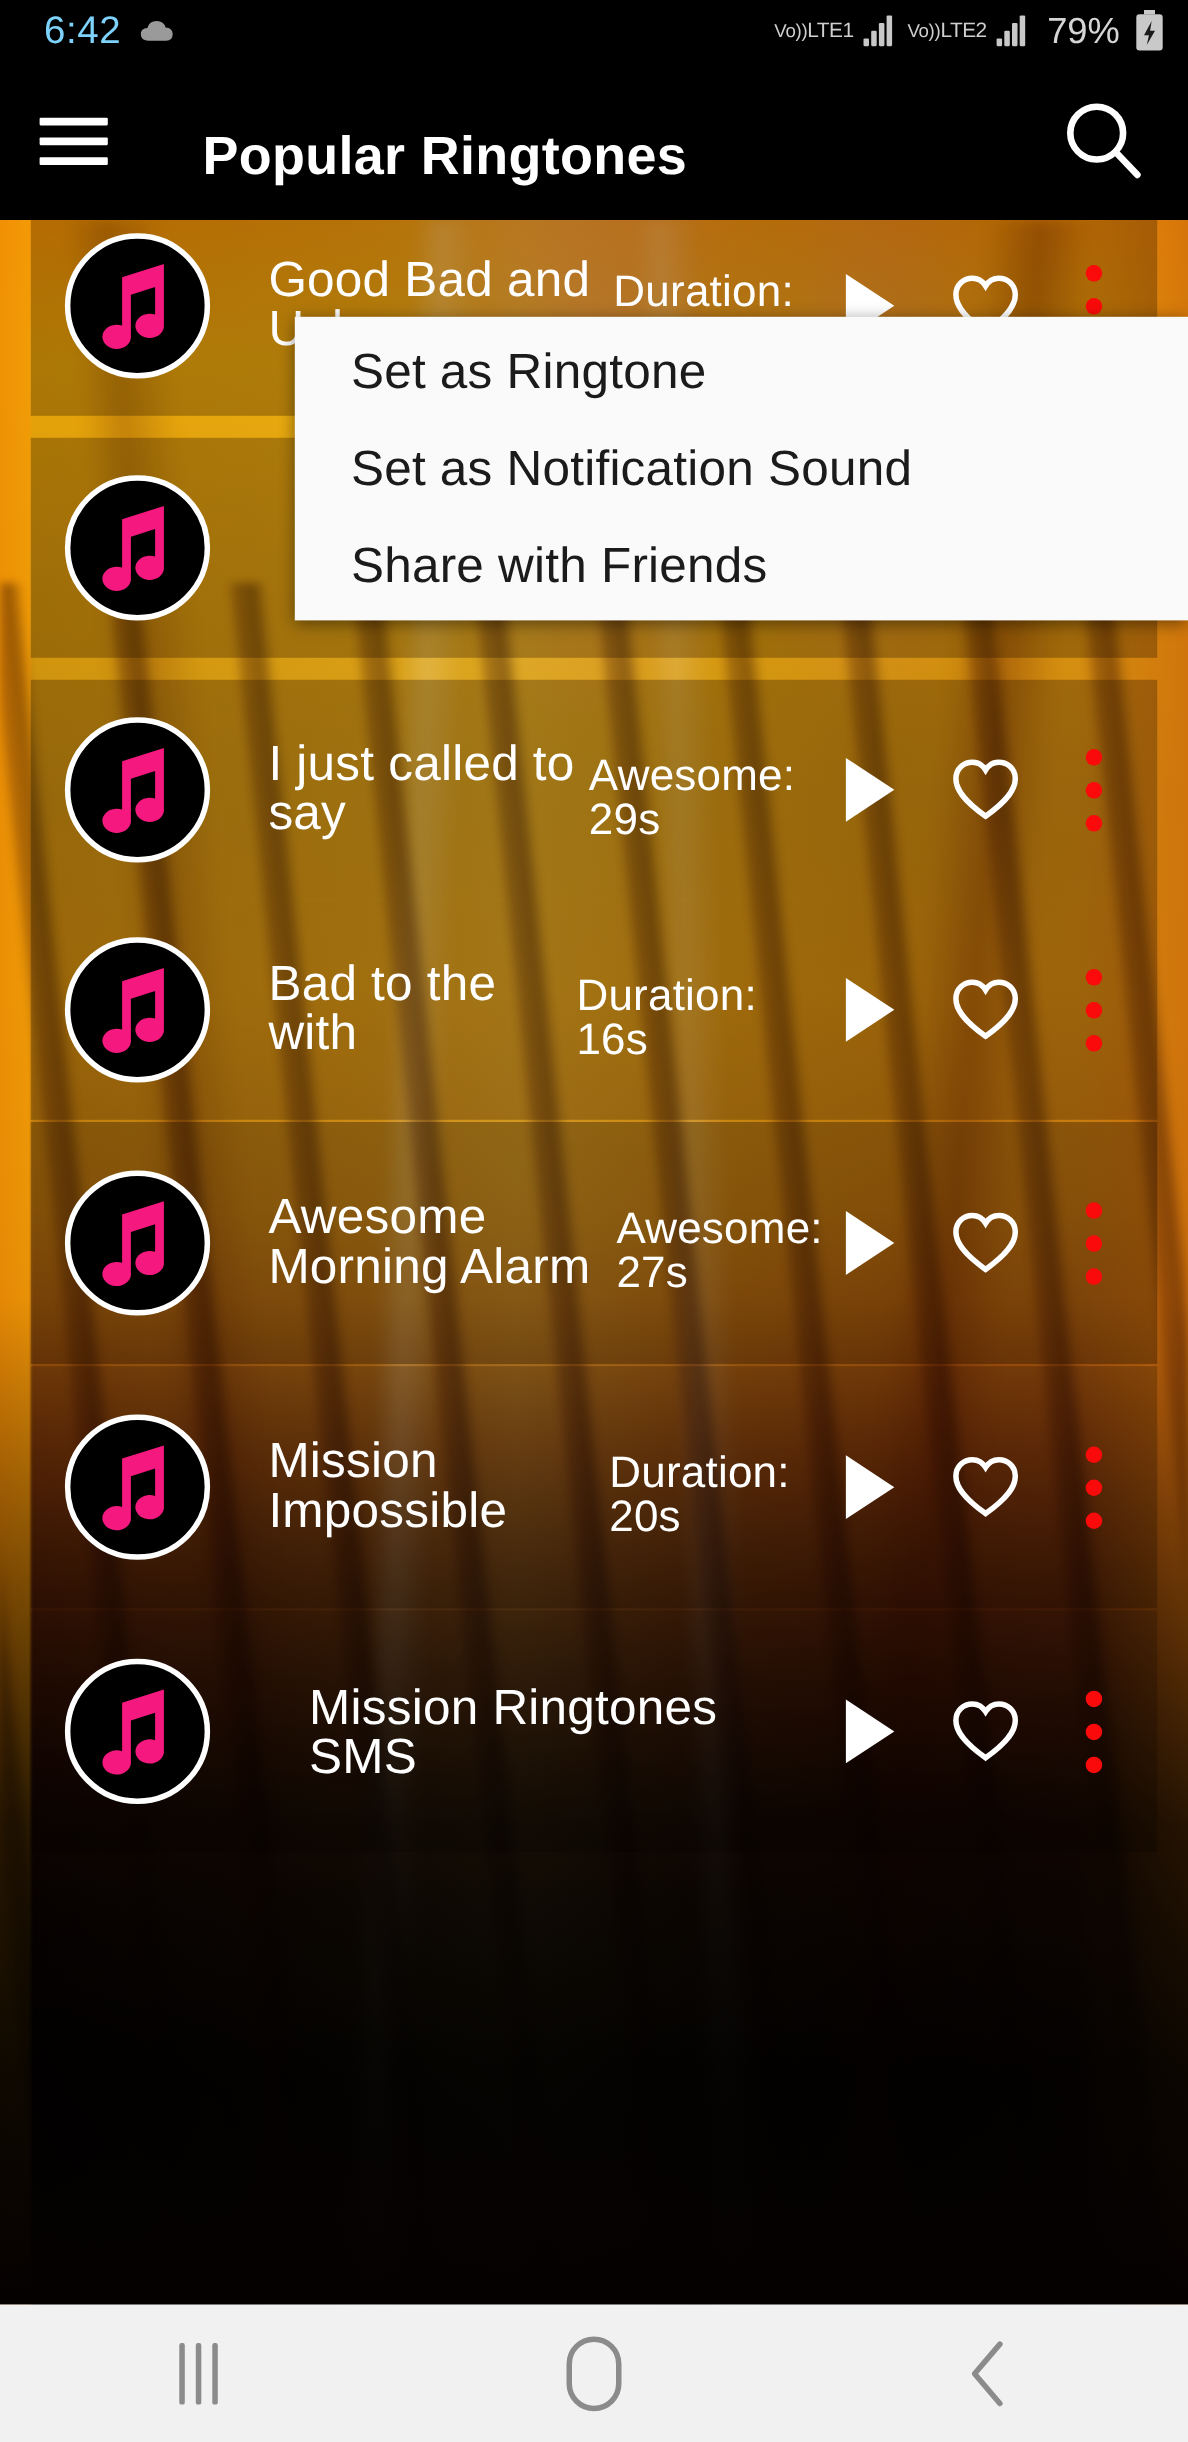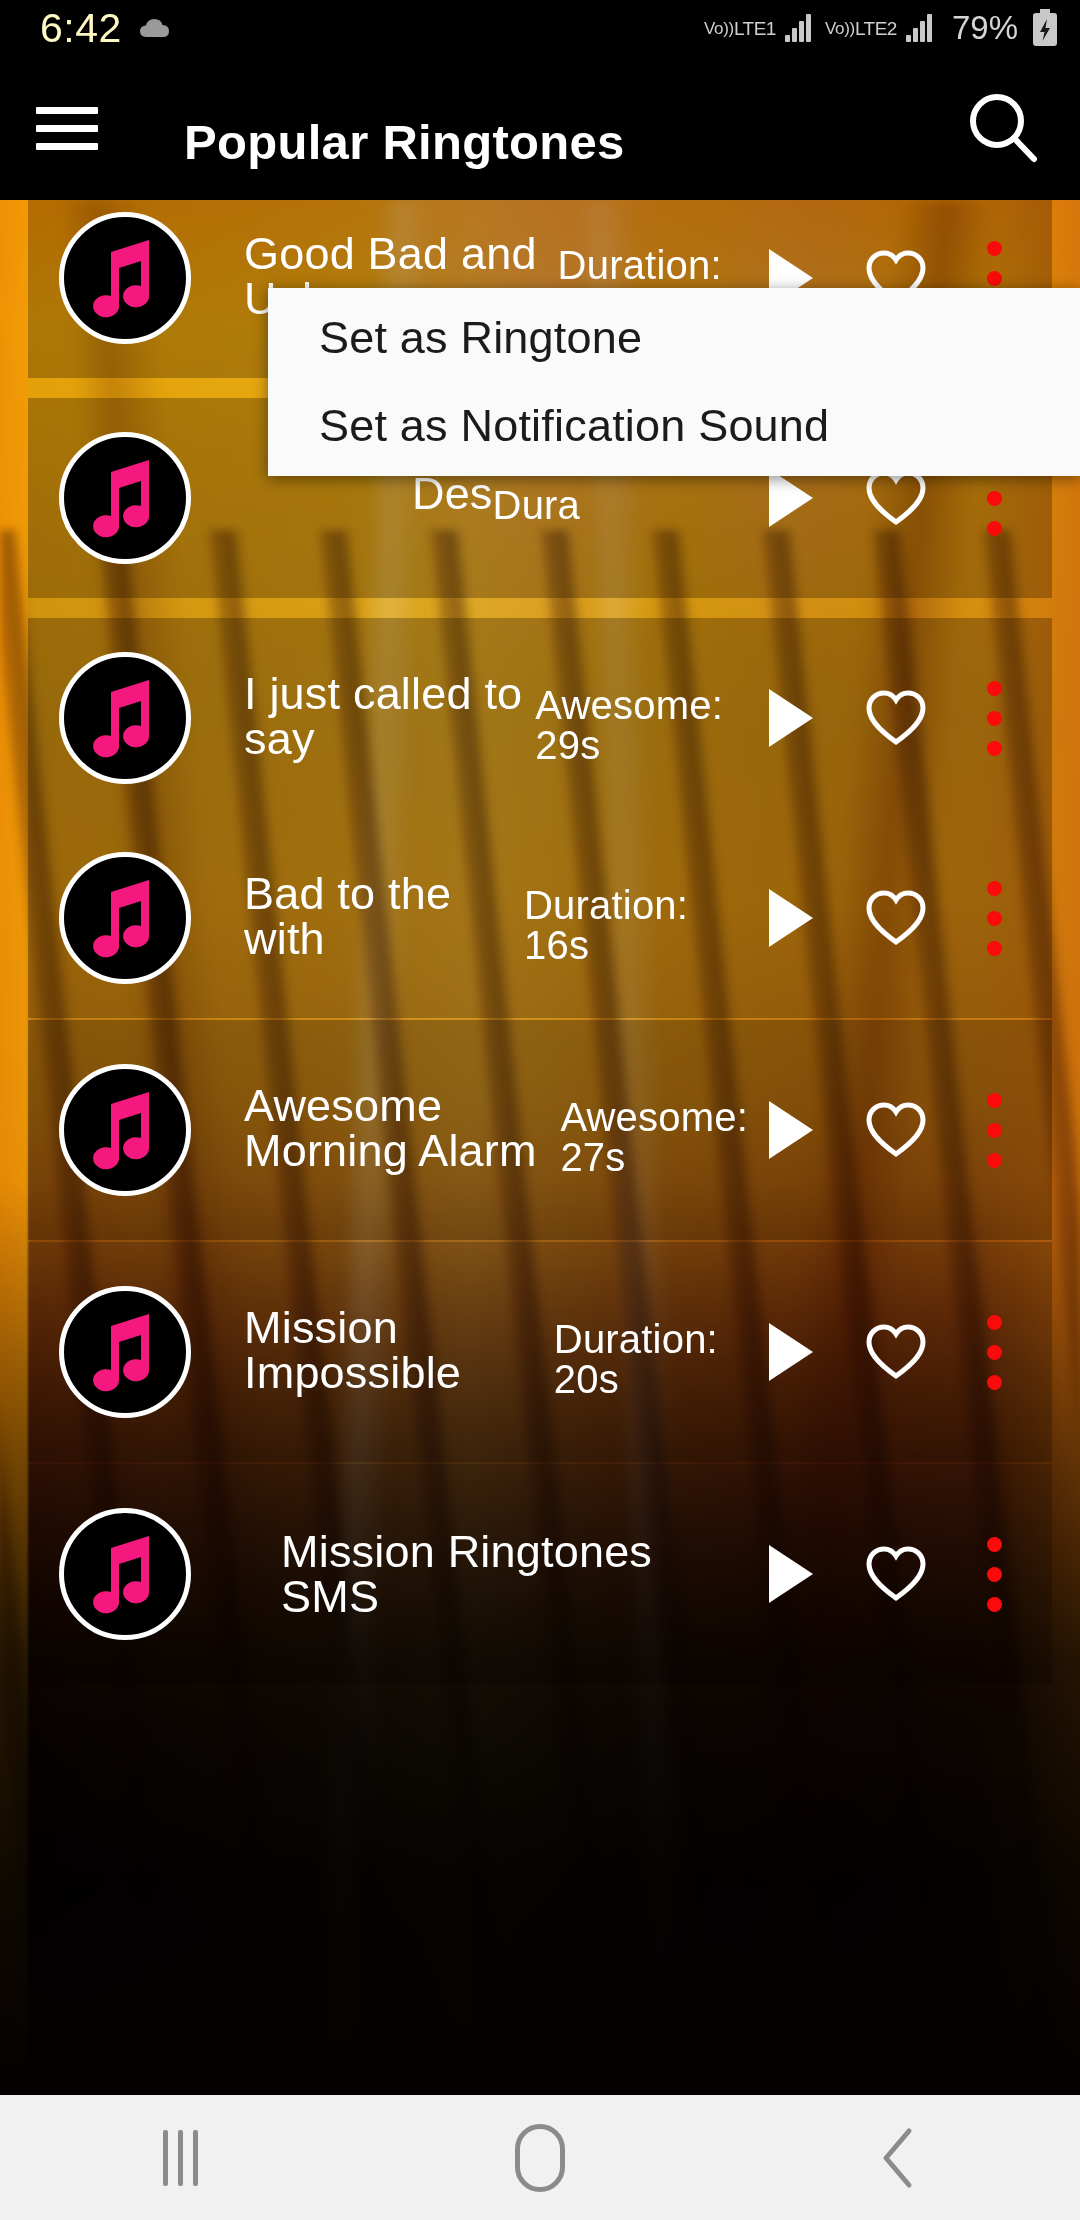--- a/index.html
+++ b/index.html
@@ -19,21 +19,21 @@
   
   .statusbar{
     position:absolute; top:0; left:0;
     width:1080px; height:56px;
     background:#000;
     display:flex; align-items:center;
     padding:0 22px 0 40px;
     z-index:40;
   }
   .sb-time{
-    color:#fef9c3; font-size:41px; letter-spacing:.5px;
+    color:#7dd3fc; font-size:35px; letter-spacing:.5px;
     font-family:"Liberation Sans", sans-serif;
   }
   .sb-cloud{ margin-left:16px; position:relative; width:34px; height:26px; }
   .sb-cloud svg{ display:block; }
   .sb-spacer{ flex:1; }
   .sb-right{ display:flex; align-items:center; gap:6px; }
   .volte{
     display:flex; flex-direction:row; align-items:center; justify-content:center;
     line-height:1; margin-right:1px;
   }
@@ -500,20 +500,21 @@
             </div>
         </div>
       </div>
 
     </div>
   </div>
 
   <div class="popup">
     <div class="popup-item">Set as Ringtone</div>
     <div class="popup-item">Set as Notification Sound</div>
+    <div class="popup-item">Share with Friends</div>
   </div>
 
   <div class="navbar">
     <div class="nav-btn">
       <span class="nav-recents">
           <i></i>
           <i></i>
           <i></i>
         </span>
     </div>

